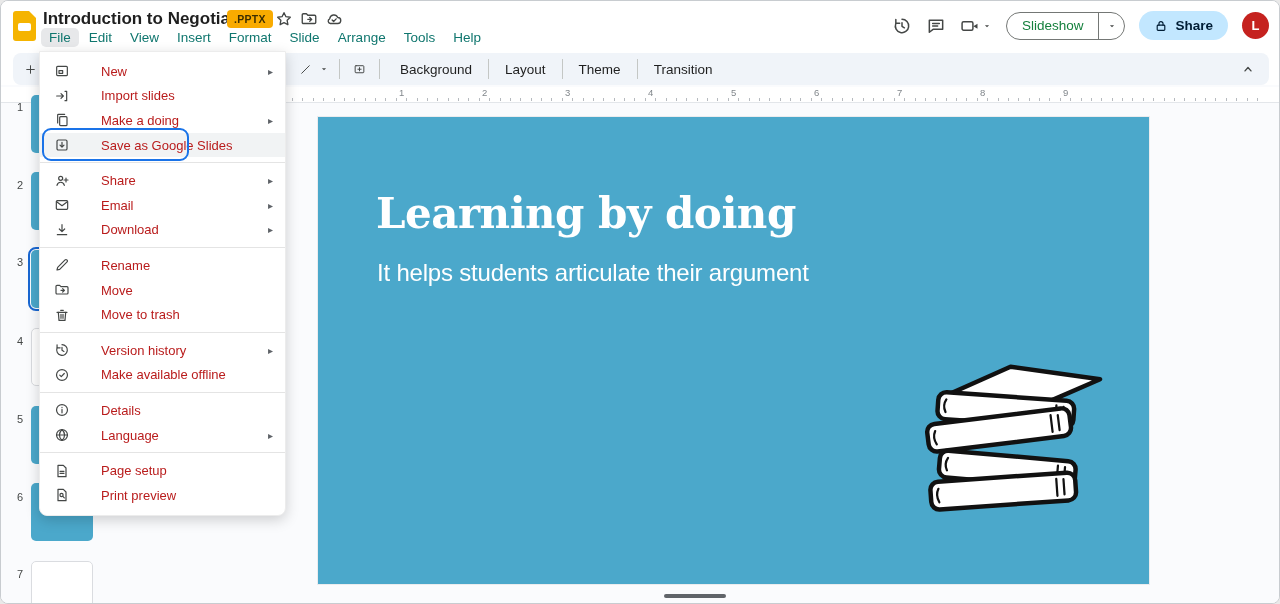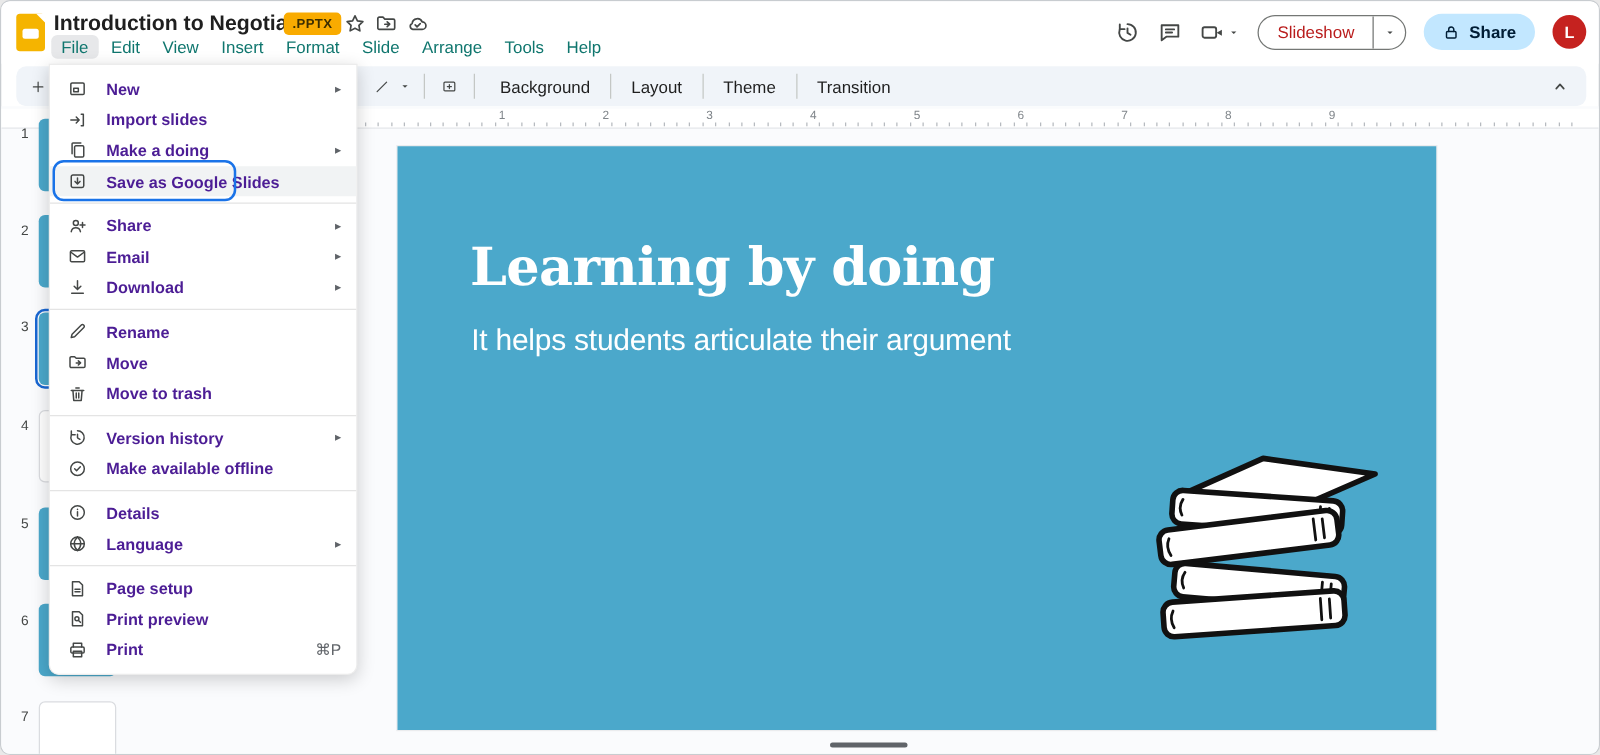--- a/index.html
+++ b/index.html
@@ -25,21 +25,21 @@
 
   .menubar{ position:absolute; left:40px; top:27px; display:flex; gap:2px; }
   .menu-item{ font-size:13.5px; color:#0f766e; padding:2px 8px; border-radius:5px; cursor:default; }
   .menu-item.active{ background:#e7e8ea; }
 
   .header-right{ position:absolute; right:10px; top:10px; display:flex; align-items:center; gap:14px; color:#444746; }
   .hr-icn{ width:20px; height:20px; }
   .cam-group{ display:flex; align-items:center; gap:2px; }
   .caret{ width:10px; height:10px; }
   .slideshow-btn{ display:flex; height:28px; border:1px solid #747775; border-radius:15px; overflow:hidden; background:#fff; }
-  .ss-main{ padding:0 15px; display:flex; align-items:center; font-size:13.5px; color:#b91c1c;text-align:center; }
+  .ss-main{ padding:0 15px; display:flex; align-items:center; font-size:13.5px; color:#15803d;text-align:center; }
   .ss-caret{ width:26px; display:flex; align-items:center; justify-content:center; border-left:1px solid #747775; }
   .share-btn{ display:flex; align-items:center; gap:7px; height:29px; background:#c2e7ff; color:#001d35;
               border-radius:15px; padding:0 15px; font-size:13.5px; font-weight:600; }
   .share-btn .icn{ width:14px; height:14px; }
   .avatar{ width:27px; height:27px; border-radius:50%; background:#c5221f; color:#fff; display:flex;
            align-items:center; justify-content:center; font-size:13px; font-weight:600; }
 
   
   .toolbar{ position:absolute; left:12px; top:52px; width:1256px; height:32px; background:#f0f4f9;
             border-radius:8px; display:flex; align-items:center; color:#444746; }
@@ -71,21 +71,21 @@
   .fs-thumb.selected{ outline:2px solid #1967d2; outline-offset:1px; }
 
   
   .file-menu{ position:absolute; left:38px; top:50px; width:247px; background:#fff; z-index:50;
               border:1px solid #ececec; border-radius:0 0 8px 8px;
               box-shadow:0 4px 14px rgba(0,0,0,.18); padding:2px 0; }
   .fm-section{ padding:5px 0; }
   .fm-section + .fm-section{ border-top:1px solid #e4e4e4; }
   .fm-item{ position:relative; display:flex; align-items:center; height:24.6px; padding:0 12px 0 14px; cursor:default; }
   .fm-icon{ width:16px; height:16px; color:#444746; flex:0 0 16px; }
-  .fm-label{ font-size:13px; color:#4c1d95; margin-left:15px; white-space:nowrap;font-weight:bold; }
+  .fm-label{ font-size:13px; color:#b91c1c; margin-left:31px; white-space:nowrap; }
   .fm-right{ margin-left:auto; font-size:12.5px; color:#5f6368; }
   .fm-arrow{ margin-left:auto; font-size:10px; color:#5f6368; }
   .fm-item.highlighted{ background:#f1f3f4; }
   .hl-ring{ position:absolute; left:2px; top:-4.5px; width:147px; height:33px; border:2.5px solid #1a73e8;
             border-radius:9px; pointer-events:none; }
 
   .bottom-handle{ position:absolute; left:663px; top:593px; width:62px; height:4px; border-radius:2px; background:#606469; }
 </style>
 </head>
 <body>
@@ -540,28 +540,17 @@
         <div class="fm-item">
           <span class="icn fm-icon">
             <svg viewBox="0 0 24 24" fill="none" stroke="currentColor" stroke-width="1.8" stroke-linecap="round" stroke-linejoin="round">
               <path d="M6 3.5h8l4 4v13H6z"></path>
               <circle cx="11.3" cy="12" r="2.4"></circle>
               <path d="M13.2 14l2.3 2.3"></path>
             </svg>
           </span>
           <span class="fm-label">Print preview</span>
         </div>
-        <div class="fm-item">
-          <span class="icn fm-icon">
-            <svg viewBox="0 0 24 24" fill="none" stroke="currentColor" stroke-width="1.8" stroke-linecap="round" stroke-linejoin="round">
-              <path d="M7 8.5V4h10v4.5"></path>
-              <rect x="4" y="8.5" width="16" height="7" rx="1.5"></rect>
-              <rect x="7" y="13.5" width="10" height="6.5"></rect>
-            </svg>
-          </span>
-          <span class="fm-label">Print</span>
-          <span class="fm-right">⌘P</span>
-        </div>
       </div>
     </div>
 
   <div class="bottom-handle"></div>
 </div>
 
 </body></html>

